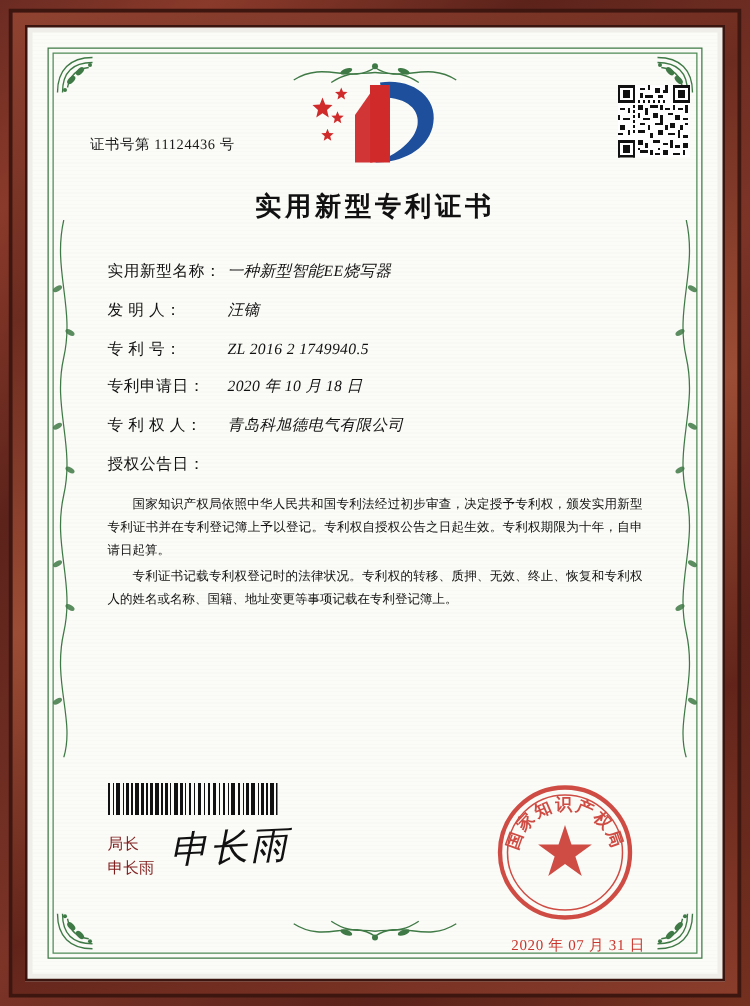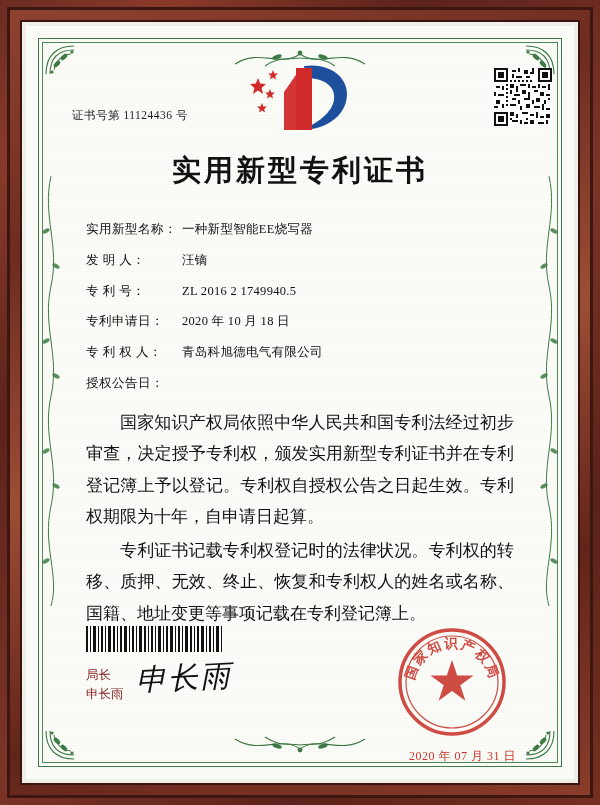--- a/index.html
+++ b/index.html
@@ -112,21 +112,21 @@
   .qr {
     position: absolute;
     right: 22px;
     top: 42px;
     width: 58px;
     height: 58px;
   }
 
   .title {
     text-align: center;
-    font-size: 29px;
+    font-size: 21px;
     font-weight: bold;
     letter-spacing: 3px;
     color: #111;
     margin-top: 28px;
     font-family: "DejaVu Sans", "Liberation Sans", sans-serif;
   }
 
   .fields {
     margin-top: 30px;
     padding-left: 14px;
@@ -142,27 +142,28 @@
   }
   .field-label {
     width: 96px;
     flex: 0 0 96px;
     letter-spacing: 0.5px;
     white-space: nowrap;
   }
   .field-value {
     flex: 1 1 auto;
     letter-spacing: 0.3px;
+    font-style: italic;
   }
 
   .para {
     margin-top: 16px;
     padding-left: 14px;
     padding-right: 14px;
-    font-size: 17px;
+    font-size: 10px;
     line-height: 1.85;
     color: #111;
     text-align: justify;
   }
   .para p { margin: 0 0 2px 0; text-indent: 2em; }
 
   .barcode {
     position: absolute;
     left: 60px;
     top: 600px;

